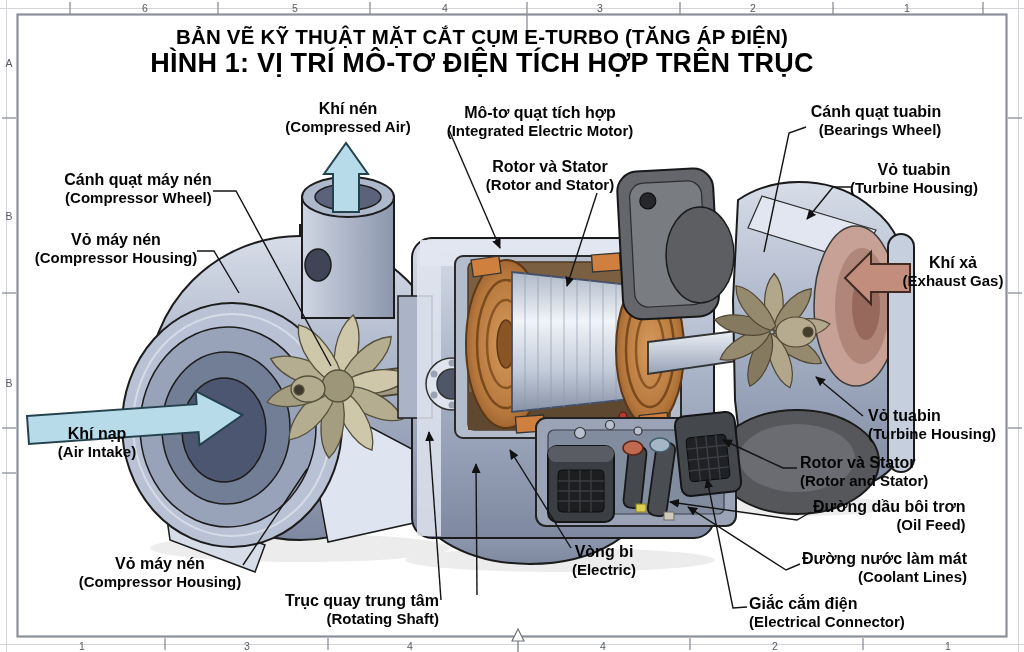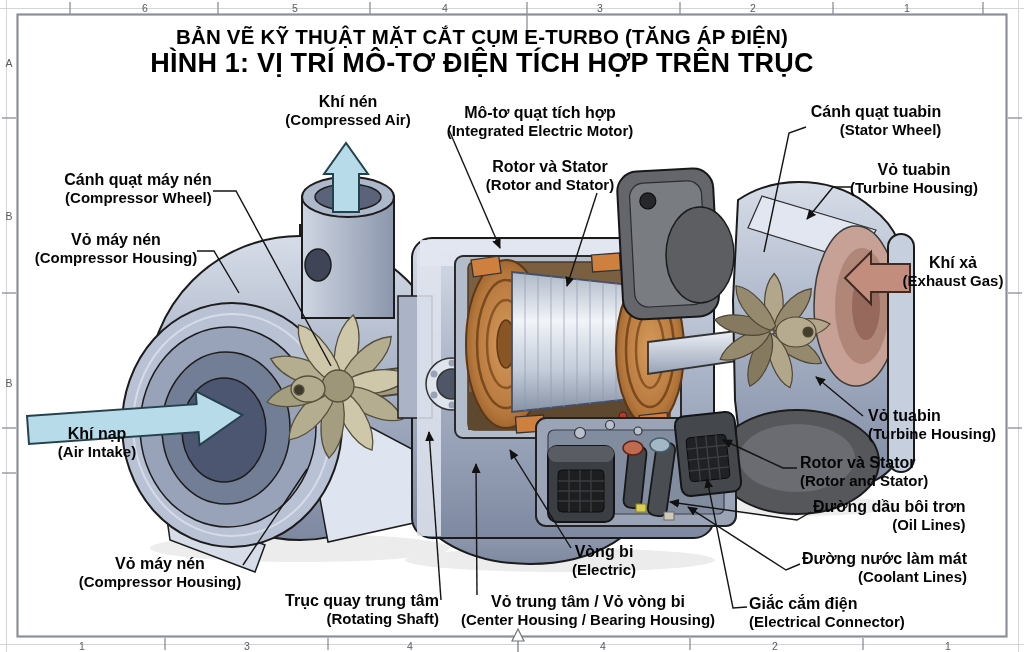--- a/index.html
+++ b/index.html
@@ -324,21 +324,21 @@
         <text x="9" y="387">B</text>
       </g>
     </g>
   </svg>
 
   <div class="title-block">
     <div class="t1">BẢN VẼ KỸ THUẬT MẶT CẮT CỤM E-TURBO (TĂNG ÁP ĐIỆN)</div>
     <div class="t2">HÌNH 1: VỊ TRÍ MÔ-TƠ ĐIỆN TÍCH HỢP TRÊN TRỤC</div>
   </div>
 
-  <div class="lbl" style="left:348px;top:110px">
+  <div class="lbl" style="left:348px;top:117px">
     <span class="vi">Khí nén</span>
     <span class="en">(Compressed Air)</span>
   </div>
   <div class="lbl" style="left:138px;top:188px">
     <span class="vi">Cánh quạt máy nén</span>
     <span class="en">(Compressor Wheel)</span>
   </div>
   <div class="lbl" style="left:116px;top:248px">
     <span class="vi">Vỏ máy nén</span>
     <span class="en">(Compressor Housing)</span>
@@ -346,21 +346,21 @@
   <div class="lbl" style="left:540px;top:121px">
     <span class="vi">Mô-tơ quạt tích hợp</span>
     <span class="en">(Integrated Electric Motor)</span>
   </div>
   <div class="lbl" style="left:550px;top:175px">
     <span class="vi">Rotor và Stator</span>
     <span class="en">(Rotor and Stator)</span>
   </div>
   <div class="lbl" style="left:876px;top:120px">
     <span class="vi">Cánh quạt tuabin</span>
-    <span class="en">(Stator Wheel)</span>
+    <span class="en">(Bearings Wheel)</span>
   </div>
   <div class="lbl" style="left:914px;top:178px">
     <span class="vi">Vỏ tuabin</span>
     <span class="en">(Turbine Housing)</span>
   </div>
   <div class="lbl" style="left:97px;top:442px">
     <span class="vi">Khí nạp</span>
     <span class="en">(Air Intake)</span>
   </div>
   <div class="lbl" style="left:953px;top:271px">
@@ -368,39 +368,35 @@
     <span class="en">(Exhaust Gas)</span>
   </div>
   <div class="lbl" style="left:160px;top:572px">
     <span class="vi">Vỏ máy nén</span>
     <span class="en">(Compressor Housing)</span>
   </div>
   <div class="lbl" style="left:362px;top:609px">
     <span class="vi">Trục quay trung tâm</span>
     <span class="en">(Rotating Shaft)</span>
   </div>
-  <div class="lbl" style="left:588px;top:610px">
-    <span class="vi">Vỏ trung tâm / Vỏ vòng bi</span>
-    <span class="en">(Center Housing / Bearing Housing)</span>
-  </div>
   <div class="lbl" style="left:604px;top:560px">
     <span class="vi">Vòng bi</span>
     <span class="en">(Electric)</span>
   </div>
   <div class="lbl la" style="left:868px;top:424px">
     <span class="vi">Vỏ tuabin</span>
     <span class="en">(Turbine Housing)</span>
   </div>
   <div class="lbl la" style="left:800px;top:471px">
     <span class="vi">Rotor và Stator</span>
     <span class="en">(Rotor and Stator)</span>
   </div>
   <div class="lbl la" style="left:813px;top:515px">
     <span class="vi">Đường dầu bôi trơn</span>
-    <span class="en">(Oil Lines)</span>
+    <span class="en">(Oil Feed)</span>
   </div>
   <div class="lbl la" style="left:802px;top:567px">
     <span class="vi">Đường nước làm mát</span>
     <span class="en">(Coolant Lines)</span>
   </div>
   <div class="lbl la" style="left:749px;top:612px">
     <span class="vi">Giắc cắm điện</span>
     <span class="en">(Electrical Connector)</span>
   </div>
 

